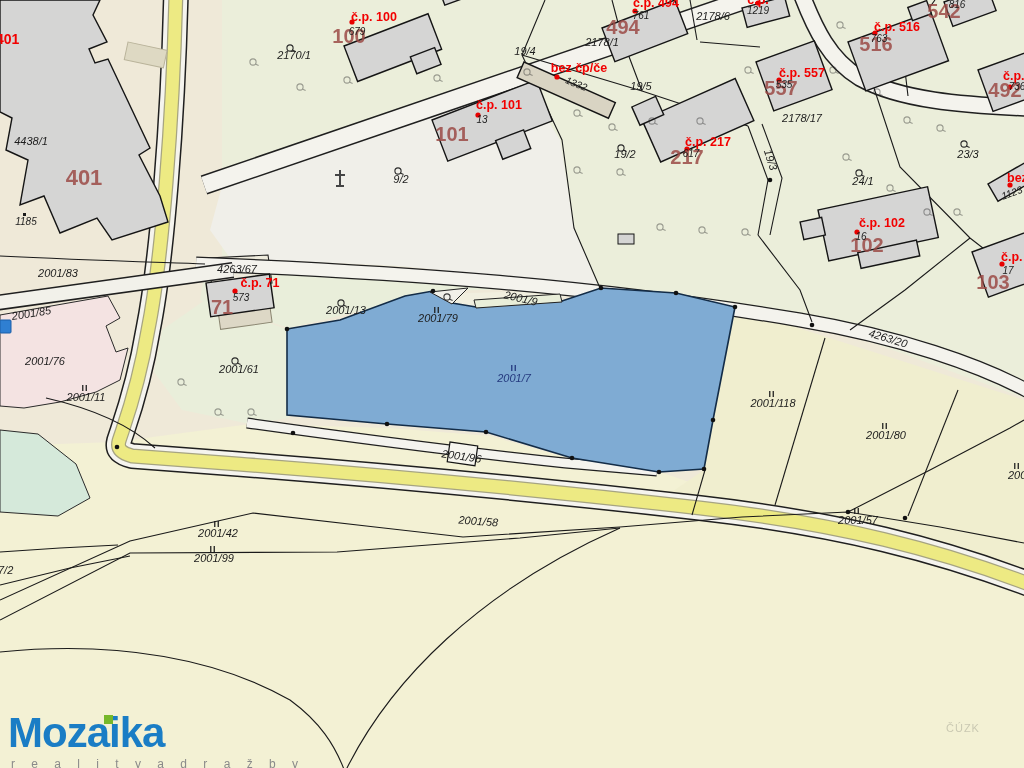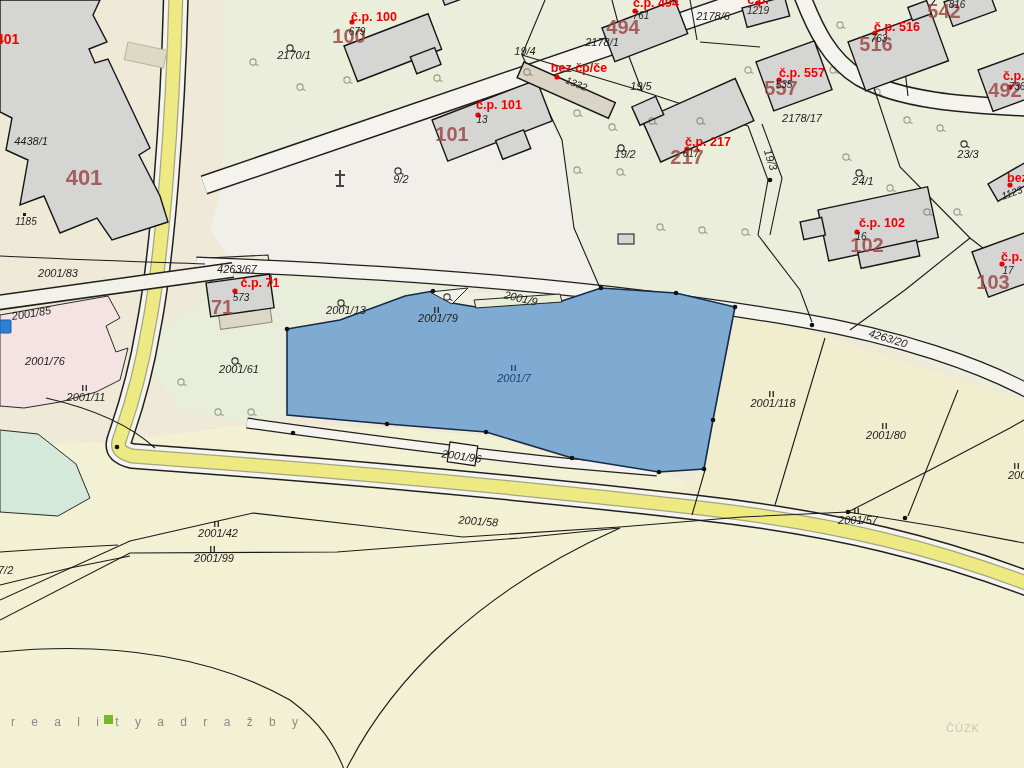--- a/index.html
+++ b/index.html
@@ -329,18 +329,19 @@
     <text class="pl" x="863" y="185">24/1</text>
     <text class="pl" x="602" y="46">2178/1</text>
     <text class="pl" x="713" y="20">2178/6</text>
     <text class="pl" x="802" y="122">2178/17</text>
     <text class="ii" x="1017" y="469">II</text>
     <text class="pl" x="1008" y="479" text-anchor="start">2001</text>
   </g>
 </svg>
 
 <div id="logo">
+  <div class="main">Mozaika</div>
   <div class="idot"></div>
   <div class="tag">r e a l i t y   a   d r a ž b y</div>
 </div>
 
 <div id="watermark">ČÚZK</div>
 </div>
 
 </body></html>

